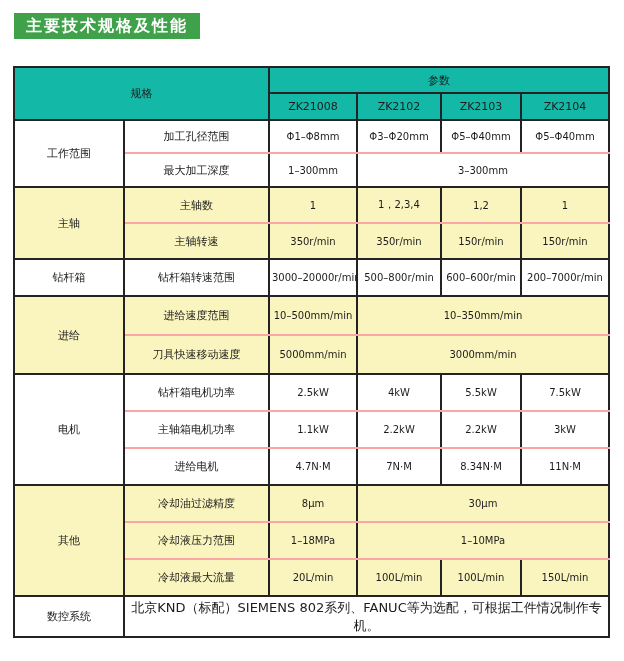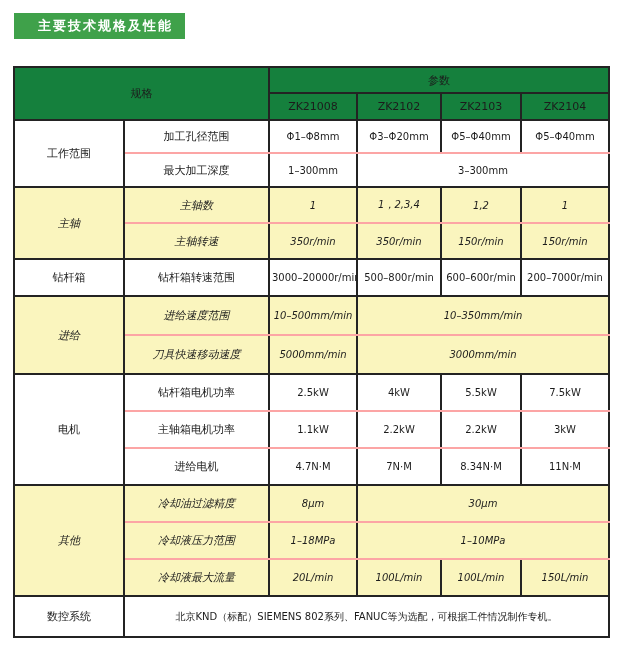--- a/index.html
+++ b/index.html
@@ -3,46 +3,46 @@
 <meta charset="utf-8">
 <style>
   html,body{margin:0;padding:0;background:#ffffff;}
   .page{
     position:relative;width:624px;height:661px;background:#ffffff;
     font-family:"DejaVu Sans", sans-serif;color:#1c1c1c;overflow:hidden;
   }
   .title-badge{
     position:absolute;left:14px;top:13px;
     background:#3FA14A;color:#ffffff;
-    font-size:13px;font-weight:bold;letter-spacing:2px;
-    padding:5px 12px 5px 24px;line-height:16px;
+    font-size:16px;font-weight:bold;letter-spacing:2px;
+    padding:5px 12px 5px 12px;line-height:16px;
   }
   .table-wrap{position:absolute;left:13px;top:66px;}
   table.spec{
     border-collapse:collapse;table-layout:fixed;width:595px;
     font-size:11px;color:#1c1c1c;
   }
   table.spec th, table.spec td{
     border:2px solid #232323;
     text-align:center;vertical-align:middle;
     padding:1px 2px;overflow:hidden;
     background:#ffffff;font-weight:normal;
   }
-  table.spec thead th{background:#15803d;margin-top:41px;}
-  tr.y td{background:#FAF5BE;font-style:italic;}
+  table.spec thead th{background:#14b8a6;margin-top:41px;}
+  tr.y td{background:#FAF5BE;}
   td.val{font-size:10px;white-space:nowrap;}
   td.group{font-size:11px;margin-top:40px;}
   td.spec-name{font-size:11px;}
   
   tr.gb > td:not(.group){border-bottom:2px solid #fca5a5;}
   tr.gt > td:not(.group){border-top:2px solid #9c9c9c;}
   tr.hh1{height:26px;} tr.hh2{height:27px;}
   tr.r33{height:33px;} tr.r34{height:34px;margin-top:25px;} tr.r36{height:36px;}
   tr.r37{height:37px;} tr.r39{height:39px;} tr.r41{height:41px;}
-  td.cnc-text{font-size:10px;border-radius:9px;}
+  td.cnc-text{font-size:13px;border-radius:9px;}
 </style>
 </head>
 <body>
 
 <div class="page">
 
   <div class="title-badge">主要技术规格及性能</div>
 
   <div class="table-wrap">
     <table class="spec">

